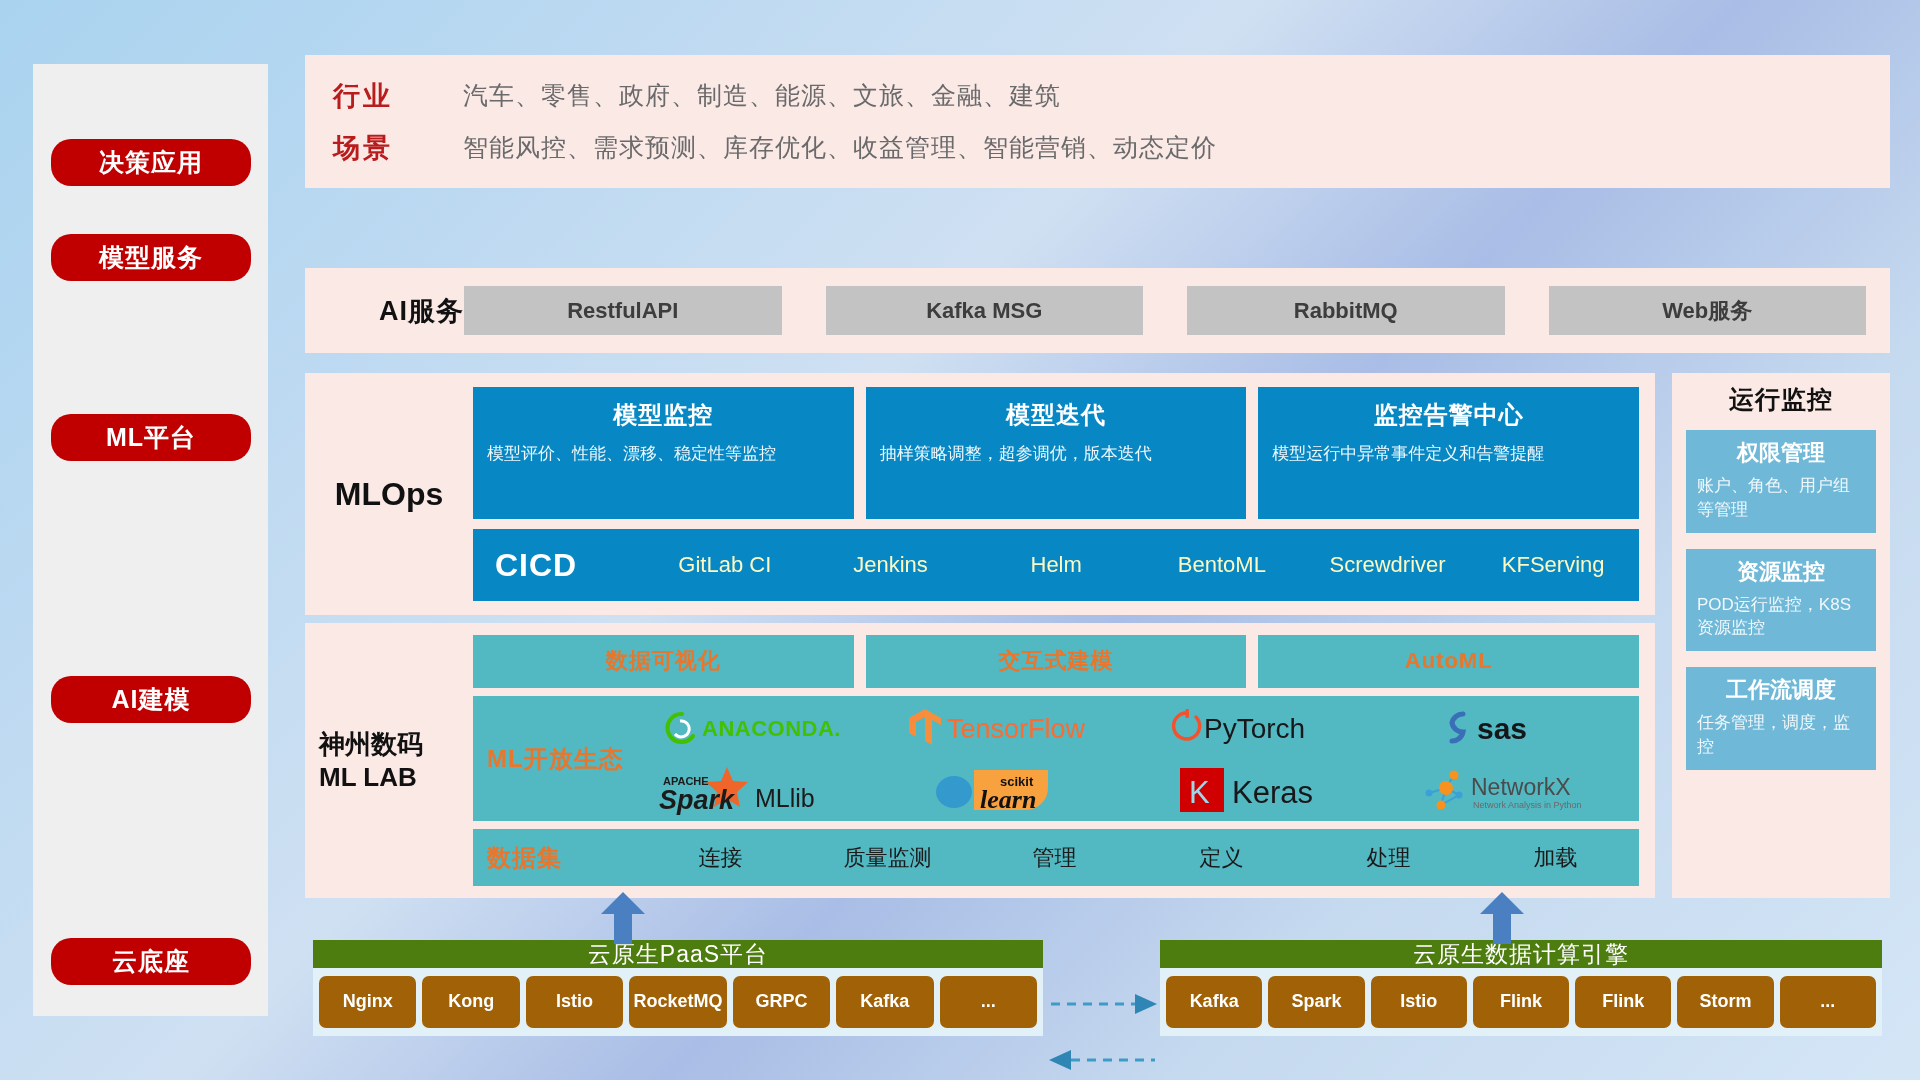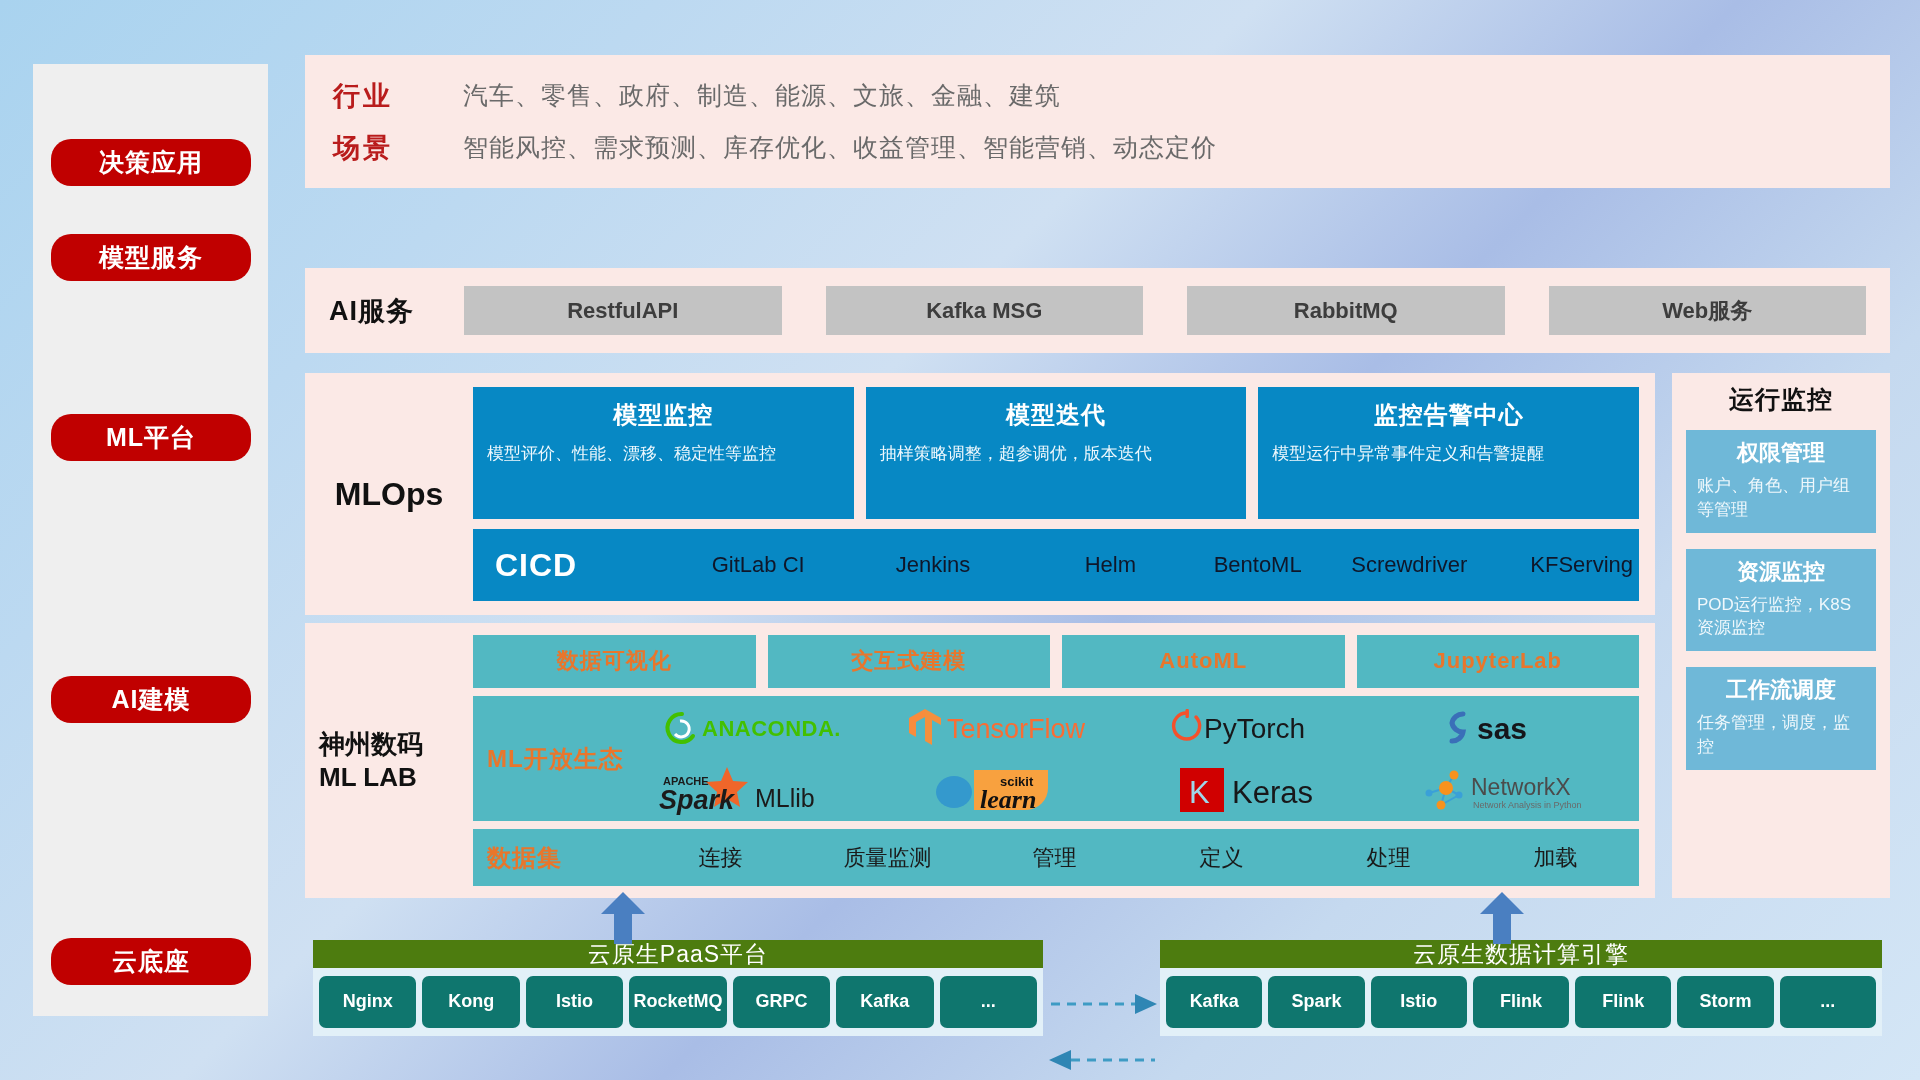--- a/index.html
+++ b/index.html
@@ -38,21 +38,21 @@
   .kv-line { display: flex; align-items: center; height: 52px; }
   .kv-key {
     width: 130px; font-size: 27px; font-weight: bold; color: #b91c1c;
     letter-spacing: 3px;
   }
   .kv-val { font-size: 25px; color: #6a6a6a; letter-spacing: 1px; }
 
   
   #row-services {
     position: absolute; left: 0; top: 213px; width: 1585px; height: 85px;
-    display: flex; align-items: center; padding: 0 24px;
+    display: flex; align-items: center; padding: 0 24px; text-align: right;
   }
   #row-services .section-label {
     width: 135px; font-size: 27px; font-weight: bold; color: #111;
     letter-spacing: 1px;
   }
   .svc-row { flex: 1; display: flex; gap: 44px; }
   .svc-chip {
     flex: 1; height: 49px; background: #c3c3c3;
     display: flex; align-items: center; justify-content: center;
     font-size: 22px; font-weight: bold; color: #3d3d3d;
@@ -81,21 +81,21 @@
   .cicd-bar {
     background: #0788c4; height: 80px; display: flex; align-items: center;
     padding-left: 22px; overflow: hidden;
   }
   .cicd-title {
     font-size: 32px; font-weight: bold; color: #fff; width: 150px;
     letter-spacing: 1px;
   }
   .cicd-items { flex: 1; display: flex; }
   .cicd-item {
-    flex: 1; color: #0f172a; font-size: 22px; text-align: right;
+    flex: 1; color: #fef9c3; font-size: 22px; text-align: center;
     line-height: 1.25; padding-right: 6px;
   }
 
   
   #row-modeling {
     position: absolute; left: 0; top: 568px; width: 1350px; height: 275px;
     display: flex; align-items: center; padding: 12px 16px 12px 0;
   }
   #row-modeling .section-label {
     width: 168px; text-align: left; padding-left: 14px;
@@ -150,21 +150,21 @@
   .cloud-group { position: absolute; top: 40px; }
   .cloud-group.left { left: 8px; width: 730px; }
   .cloud-group.right { left: 855px; width: 722px; }
   .cloud-head {
     height: 28px; background: #4d7c0f; color: #fff; font-size: 23px;
     display: flex; align-items: center; justify-content: center; font-weight: normal;
     letter-spacing: 1px;
   }
   .cloud-body { background: #e2f0f8; padding: 8px 6px; display: flex; gap: 6px; }
   .cloud-chip {
-    flex: 1; height: 52px; background: #0f766e; border-radius: 7px;
+    flex: 1; height: 52px; background: #a16207; border-radius: 7px;
     color: #fff; font-size: 18px; font-weight: bold;
     display: flex; align-items: center; justify-content: center;
     text-align: center; line-height: 1.1; padding: 0 2px;
   }
 
   .up-arrow { position: absolute; top: -48px; width: 44px; height: 52px; }
 
   
   #connector { position: absolute; left: 742px; top: 86px; width: 112px; height: 90px; }
 
@@ -249,21 +249,20 @@
     <div class="section-label">
       <div>神州数码</div>
       <div>ML LAB</div>
     </div>
     <div class="model-right">
 
       <div class="tool-tabs">
         <div class="tool-tab">数据可视化</div>
         <div class="tool-tab">交互式建模</div>
         <div class="tool-tab">AutoML</div>
-        <div class="tool-tab">JupyterLab</div>
       </div>
 
       <div class="eco-band">
         <div class="eco-label">ML开放生态</div>
         <div class="eco-logos">
 
           <div class="eco-logo-row">
 
             <div class="eco-cell">
               <svg width="200" height="40" viewBox="0 0 200 40" aria-hidden="true">

